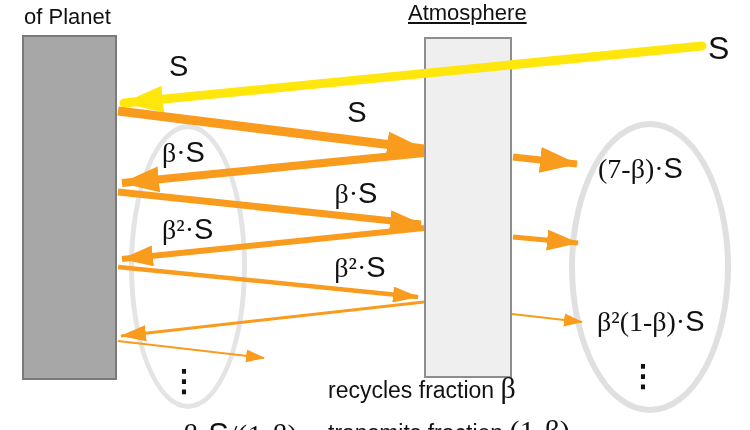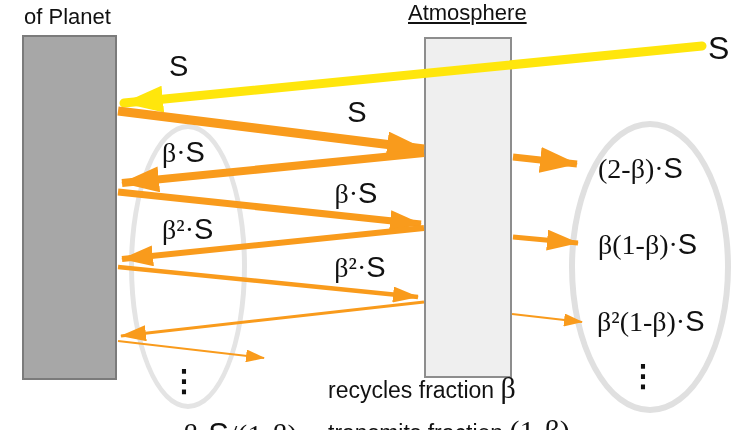--- a/index.html
+++ b/index.html
@@ -117,24 +117,21 @@
   </div>
   <div class="fx" style="left:162px;top:229px">
     <span>β²·</span><span class="s">S</span>
   </div>
   <div class="dots" style="left:184px;top:381px">⋮</div>
   <div class="fx cut sum-left">
     <span>β·</span><span class="s">S</span><span>/(1-β)</span>
   </div>
 
   <div class="fx" style="left:598px;top:168px">
-    <span>(2-β)·</span><span class="s">S</span>
-  </div>
-  <div class="fx" style="left:598px;top:244px">
-    <span>β(1-β)·</span><span class="s">S</span>
+    <span>(7-β)·</span><span class="s">S</span>
   </div>
   <div class="fx" style="left:597px;top:321px">
     <span>β²(1-β)·</span><span class="s">S</span>
   </div>
   <div class="dots" style="left:643px;top:376px">⋮</div>
   <div class="fx cut sum-right">S</div>
 
   <div class="note note1">
     <span>recycles fraction </span><span class="sym">β</span>
   </div>

